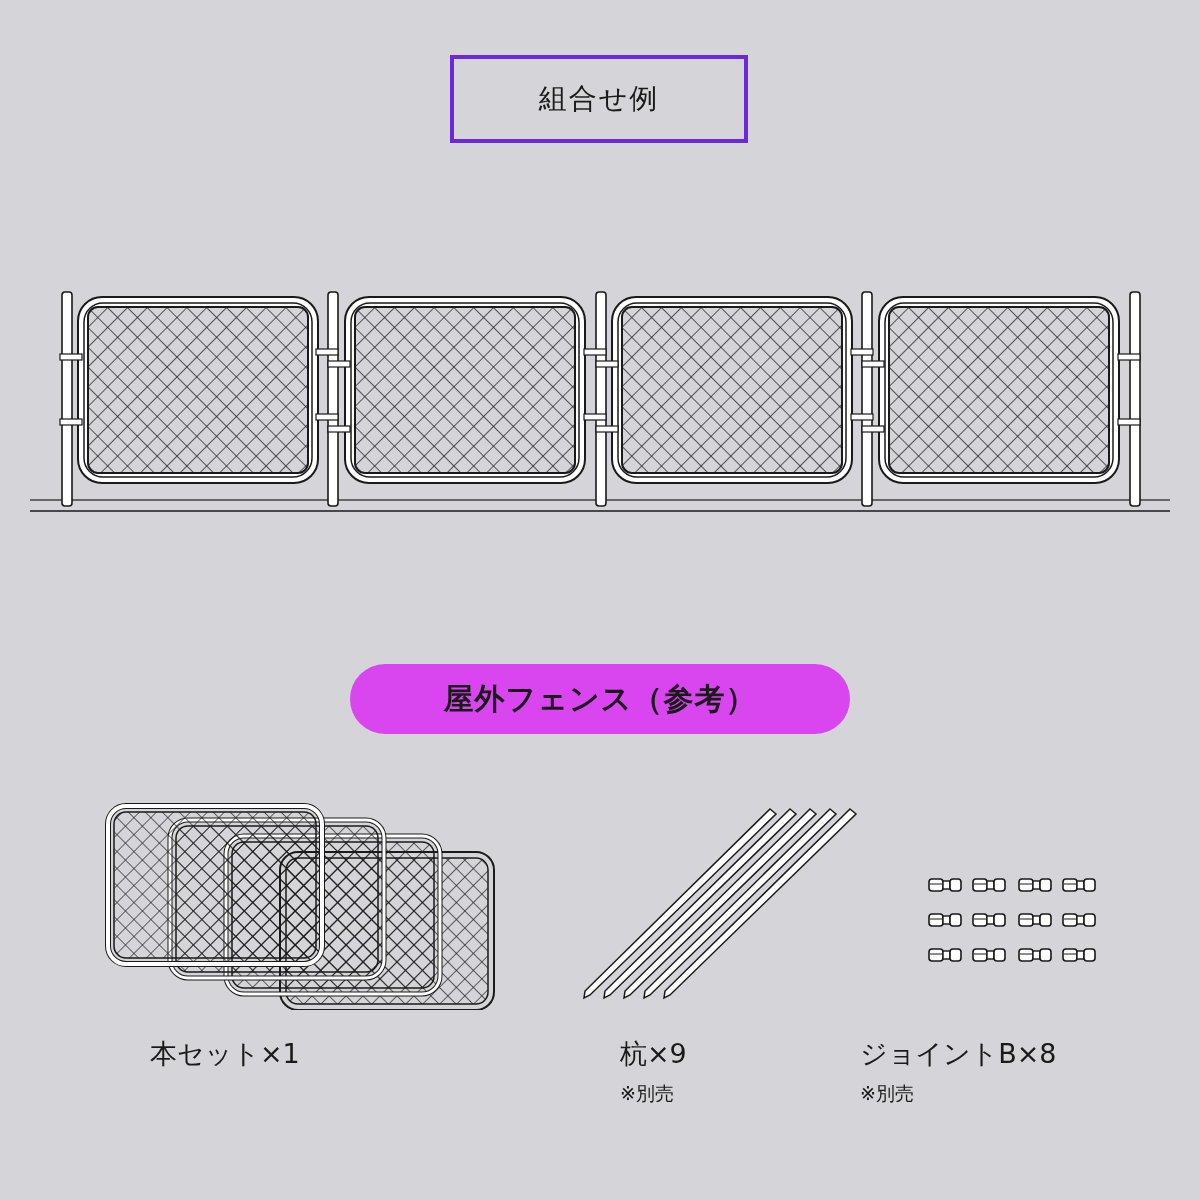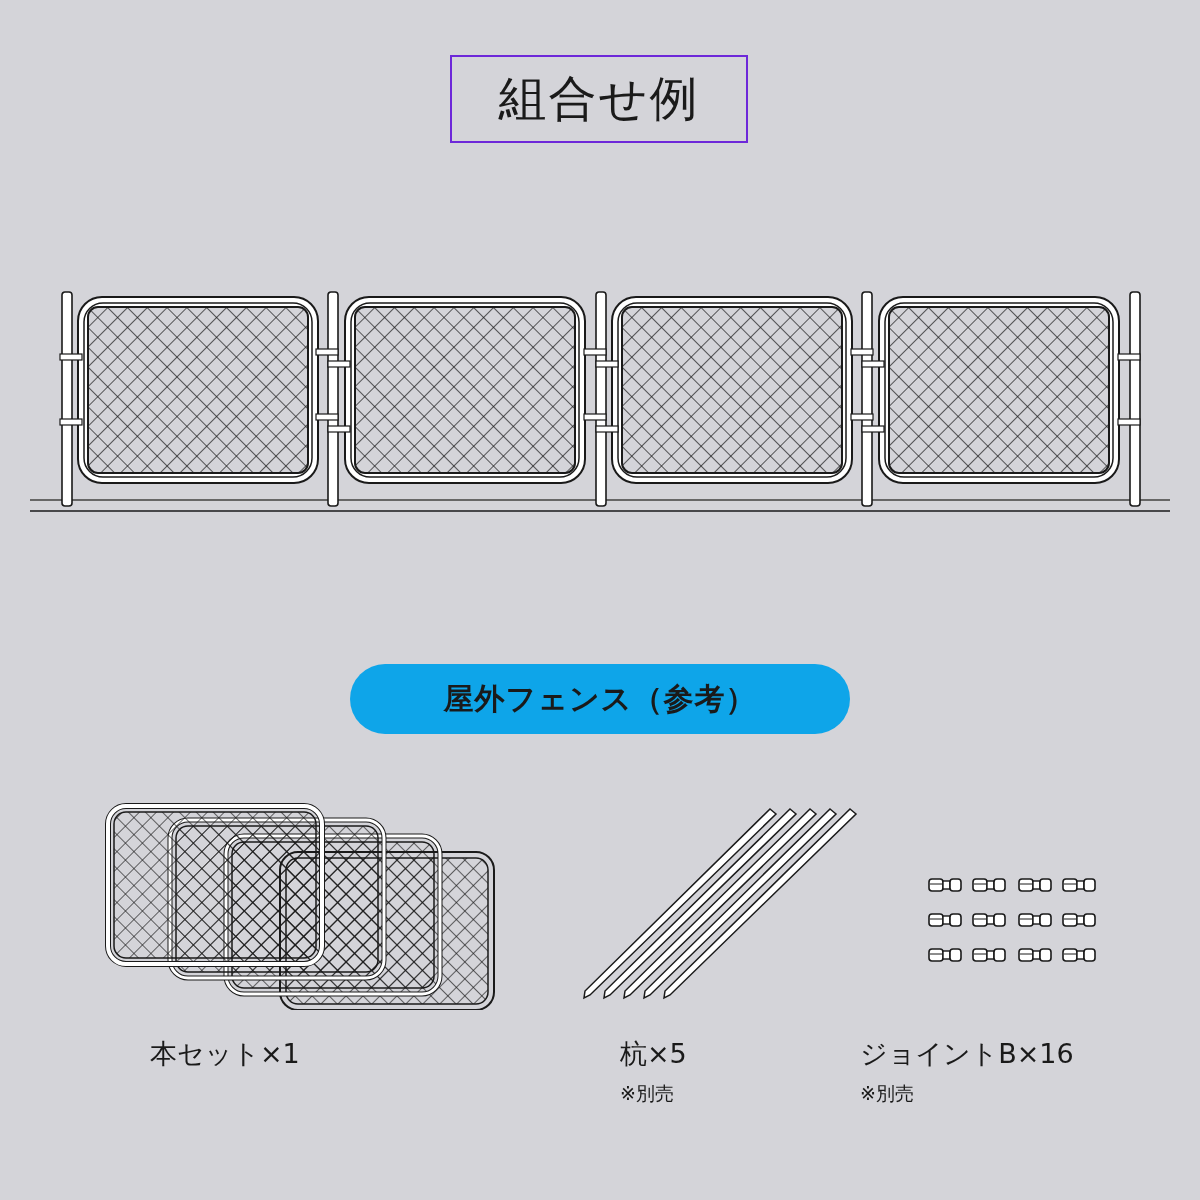--- a/index.html
+++ b/index.html
@@ -1,22 +1,22 @@
 <!DOCTYPE html>
 <html><head>
 <meta charset="utf-8">
 <style>
   html, body { margin:0; padding:0; }
   body { width:1200px; height:1200px; background:#d4d4d9; position:relative; overflow:hidden;
          font-family:"DejaVu Sans","Liberation Sans",sans-serif; color:#1a1a1a; }
-  .title-box { position:absolute; left:450px; top:55px; width:298px; height:88px; border:2px solid #6d28d9;
+  .title-box { position:absolute; left:450px; top:55px; width:298px; height:88px; border:4px solid #6d28d9;
                box-sizing:border-box; display:flex; align-items:center; justify-content:center;
-               font-size:48px; letter-spacing:2px; }
+               font-size:28px; letter-spacing:2px; }
   .fence-svg { position:absolute; left:0; top:280px; }
-  .pill { position:absolute; left:350px; top:664px; width:500px; height:70px; background:#0ea5e9; border-radius:35px;
+  .pill { position:absolute; left:350px; top:664px; width:500px; height:70px; background:#d946ef; border-radius:35px;
           display:flex; align-items:center; justify-content:center; font-size:30px; font-weight:bold; letter-spacing:1px; }
   .item-svg { position:absolute; }
   .label { position:absolute; text-align:left; font-size:27px; }
   .note { position:absolute; text-align:left; font-size:19px; }
 </style>
 </head>
 <body>
 
 <div class="title-box">組合せ例</div>
 
@@ -119,16 +119,16 @@
     <use href="#joint" x="58" y="40"></use>
     <use href="#joint" x="104" y="40"></use>
     <use href="#joint" x="148" y="40"></use>
   <use href="#joint" x="14" y="75"></use>
     <use href="#joint" x="58" y="75"></use>
     <use href="#joint" x="104" y="75"></use>
     <use href="#joint" x="148" y="75"></use>
 </svg>
 
 <div class="label" style="left:150px;top:1036px;width:300px">本セット×1</div>
-<div class="label" style="left:620px;top:1036px;width:200px">杭×5</div>
+<div class="label" style="left:620px;top:1036px;width:200px">杭×9</div>
 <div class="note" style="left:620px;top:1081px;width:200px">※別売</div>
-<div class="label" style="left:860px;top:1036px;width:300px">ジョイントB×16</div>
+<div class="label" style="left:860px;top:1036px;width:300px">ジョイントB×8</div>
 <div class="note" style="left:860px;top:1081px;width:300px">※別売</div>
 
 </body></html>

